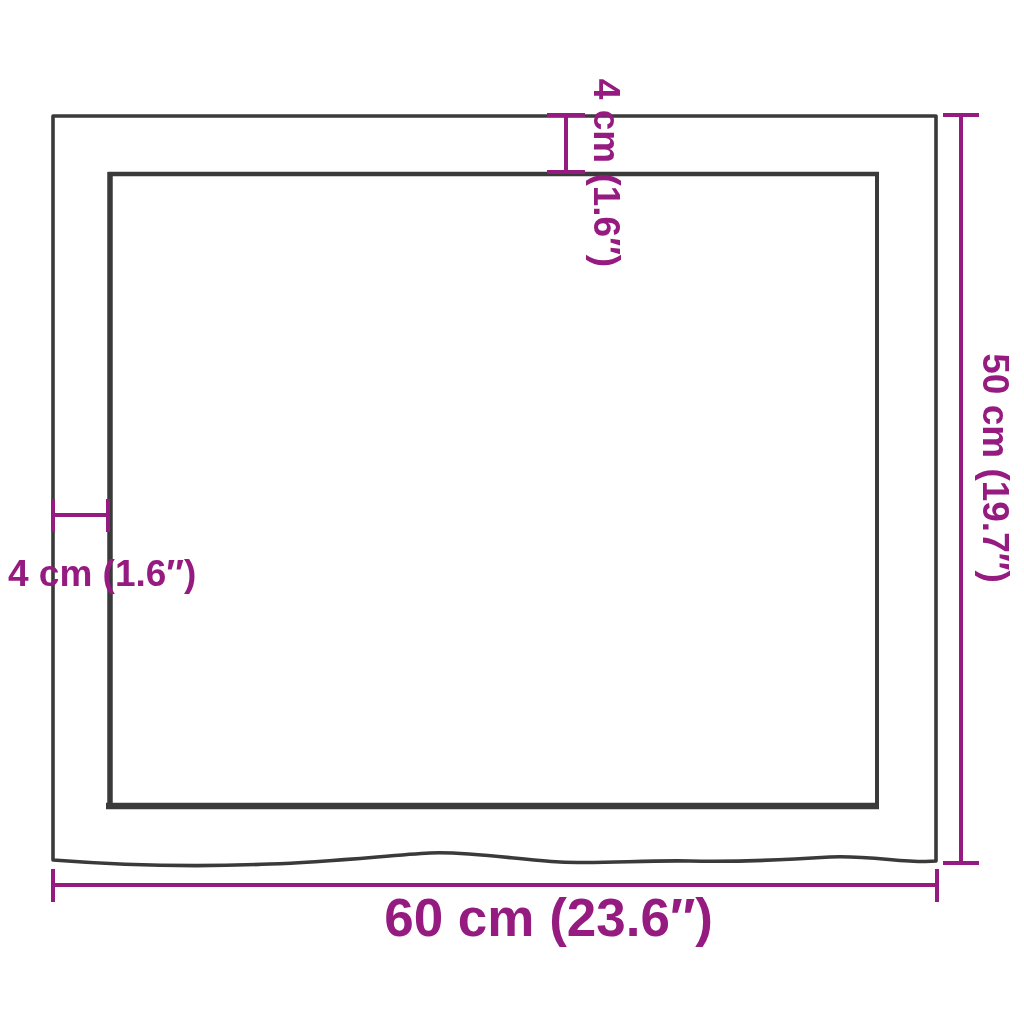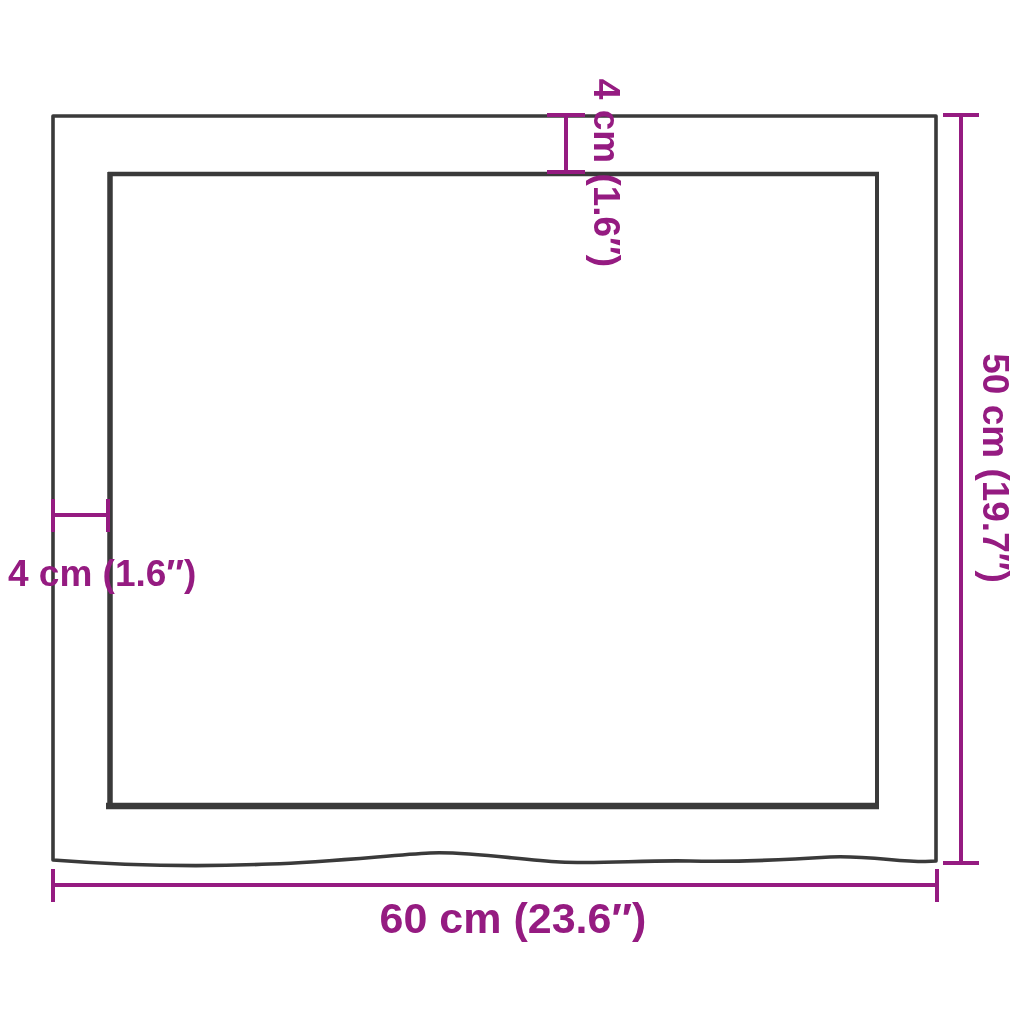--- a/index.html
+++ b/index.html
@@ -28,21 +28,22 @@
     position: absolute;
     color: var(--dim, #951B81);
     font-weight: 700;
     font-size: 37px;
     line-height: 44px;
     text-align: center;
     white-space: nowrap;
     letter-spacing: 0px;
   }
   .dim-label.large {
-    font-size: 43px;
+    font-size: 53px;
+    text-align: right;
   }
   .rot90 {
     transform: rotate(90deg);
     transform-origin: center center;
   }
 </style>
 </head>
 <body style="background: rgb(255, 255, 255);">
 
 <div class="canvas">

